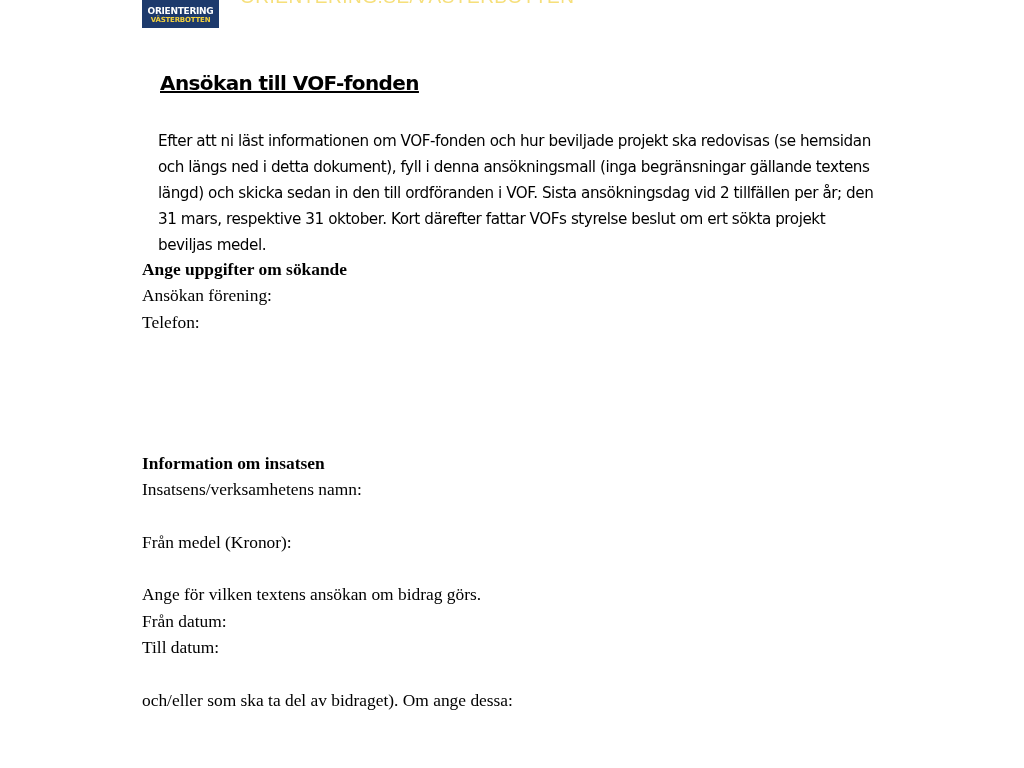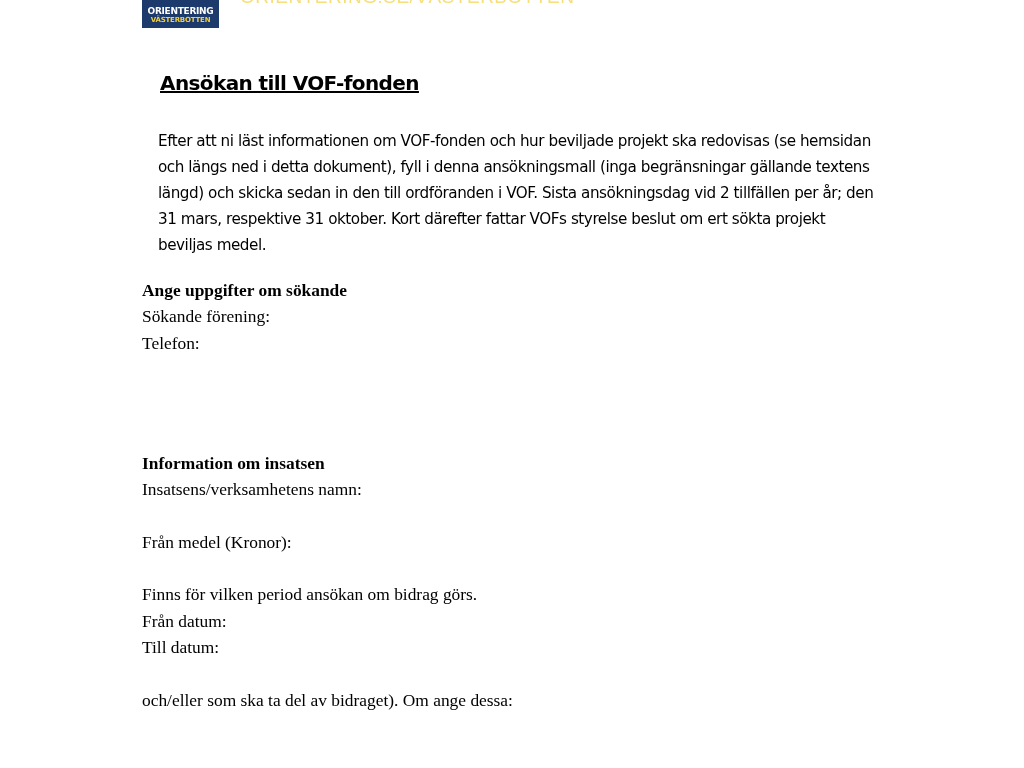--- a/index.html
+++ b/index.html
@@ -115,32 +115,32 @@
   <h1 class="title">Ansökan till VOF-fonden</h1>
 
   <p class="intro">
     <span>Efter att ni läst informationen om VOF-fonden och hur beviljade projekt ska redovisas (se hemsidan</span>
     <span>och längs ned i detta dokument), fyll i denna ansökningsmall (inga begränsningar gällande textens</span>
     <span>längd) och skicka sedan in den till ordföranden i VOF. Sista ansökningsdag vid 2 tillfällen per år; den</span>
     <span>31 mars, respektive 31 oktober. Kort därefter fattar VOFs styrelse beslut om ert sökta projekt</span>
     <span>beviljas medel.</span>
   </p>
 
-  <div class="serif-block" style="top:277px;">
+  <div class="serif-block" style="top:256px;">
     <div class="bold">Ange uppgifter om sökande</div>
-    <div>Sökande förening:</div>
+    <div>Ansökan förening:</div>
     <div>Telefon:</div>
   </div>
 
   <div class="serif-block" style="top:450px;font-family:Liberation Serif, serif;">
     <div class="bold">Information om insatsen</div>
     <div>Insatsens/verksamhetens namn:</div>
     <div class="blank"></div>
     <div>Från medel (Kronor):</div>
     <div class="blank"></div>
-    <div>Finns för vilken period ansökan om bidrag görs.</div>
+    <div>Ange för vilken textens ansökan om bidrag görs.</div>
     <div>Från datum:</div>
     <div>Till datum:</div>
     <div class="blank"></div>
     <div>och/eller som ska ta del av bidraget). Om ange dessa:</div>
   </div>
 
 </div>
 
 </body></html>

